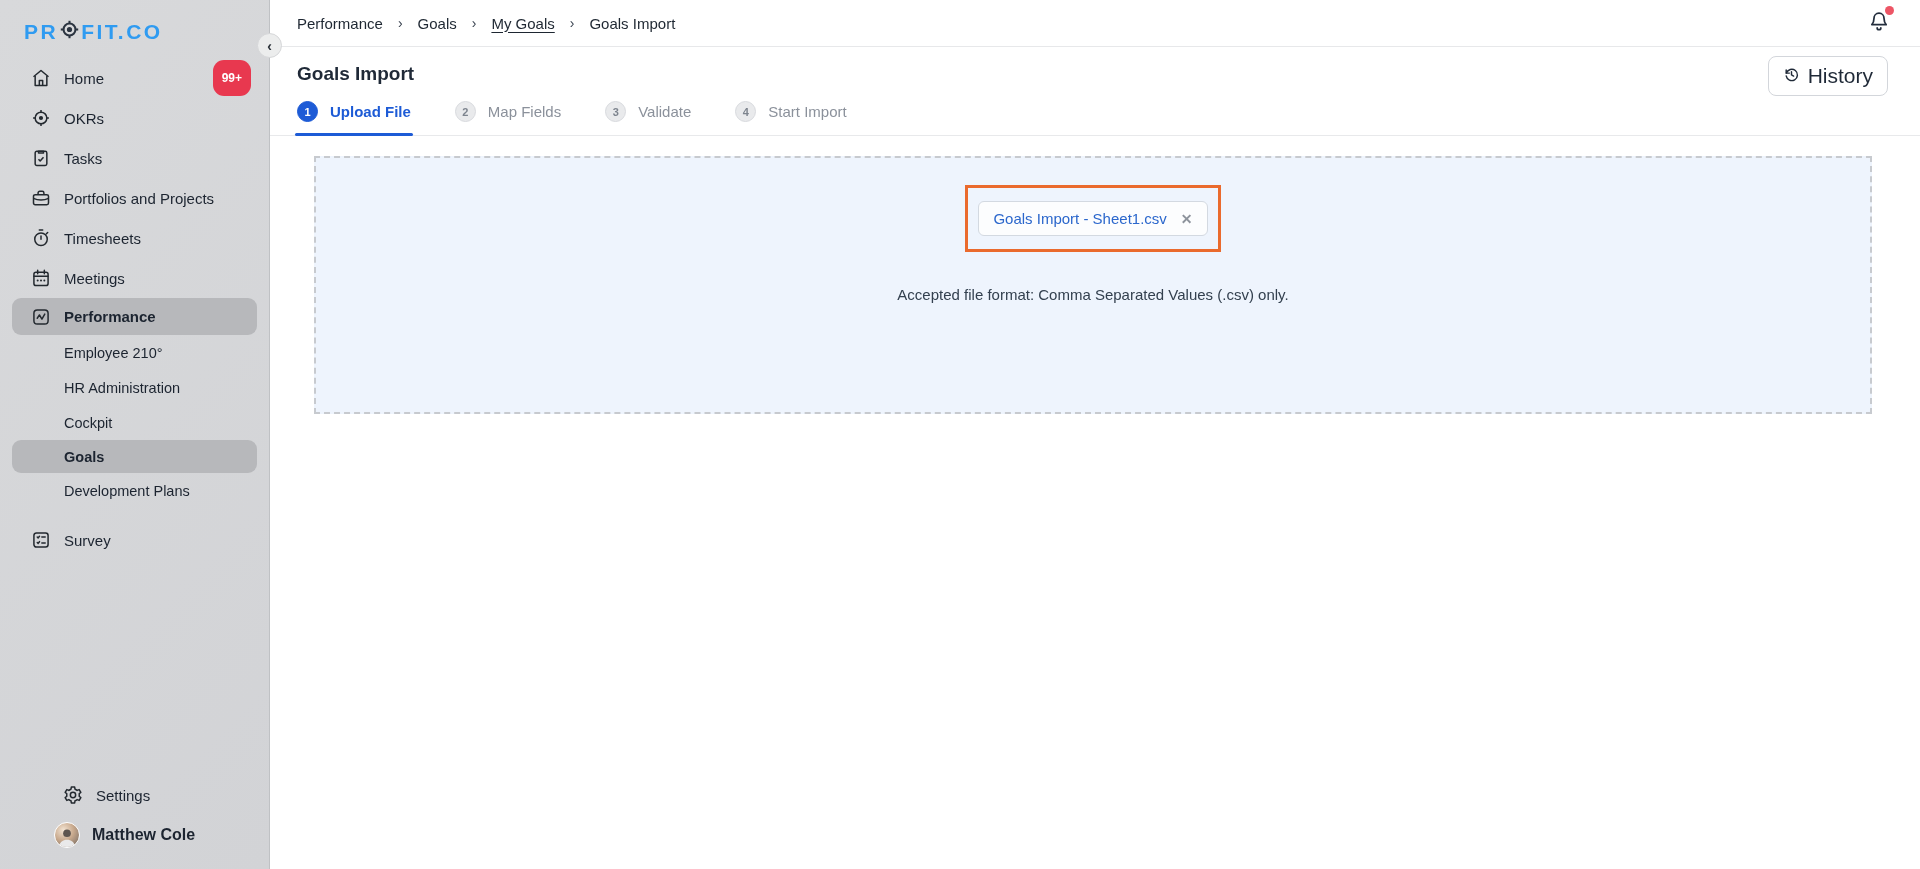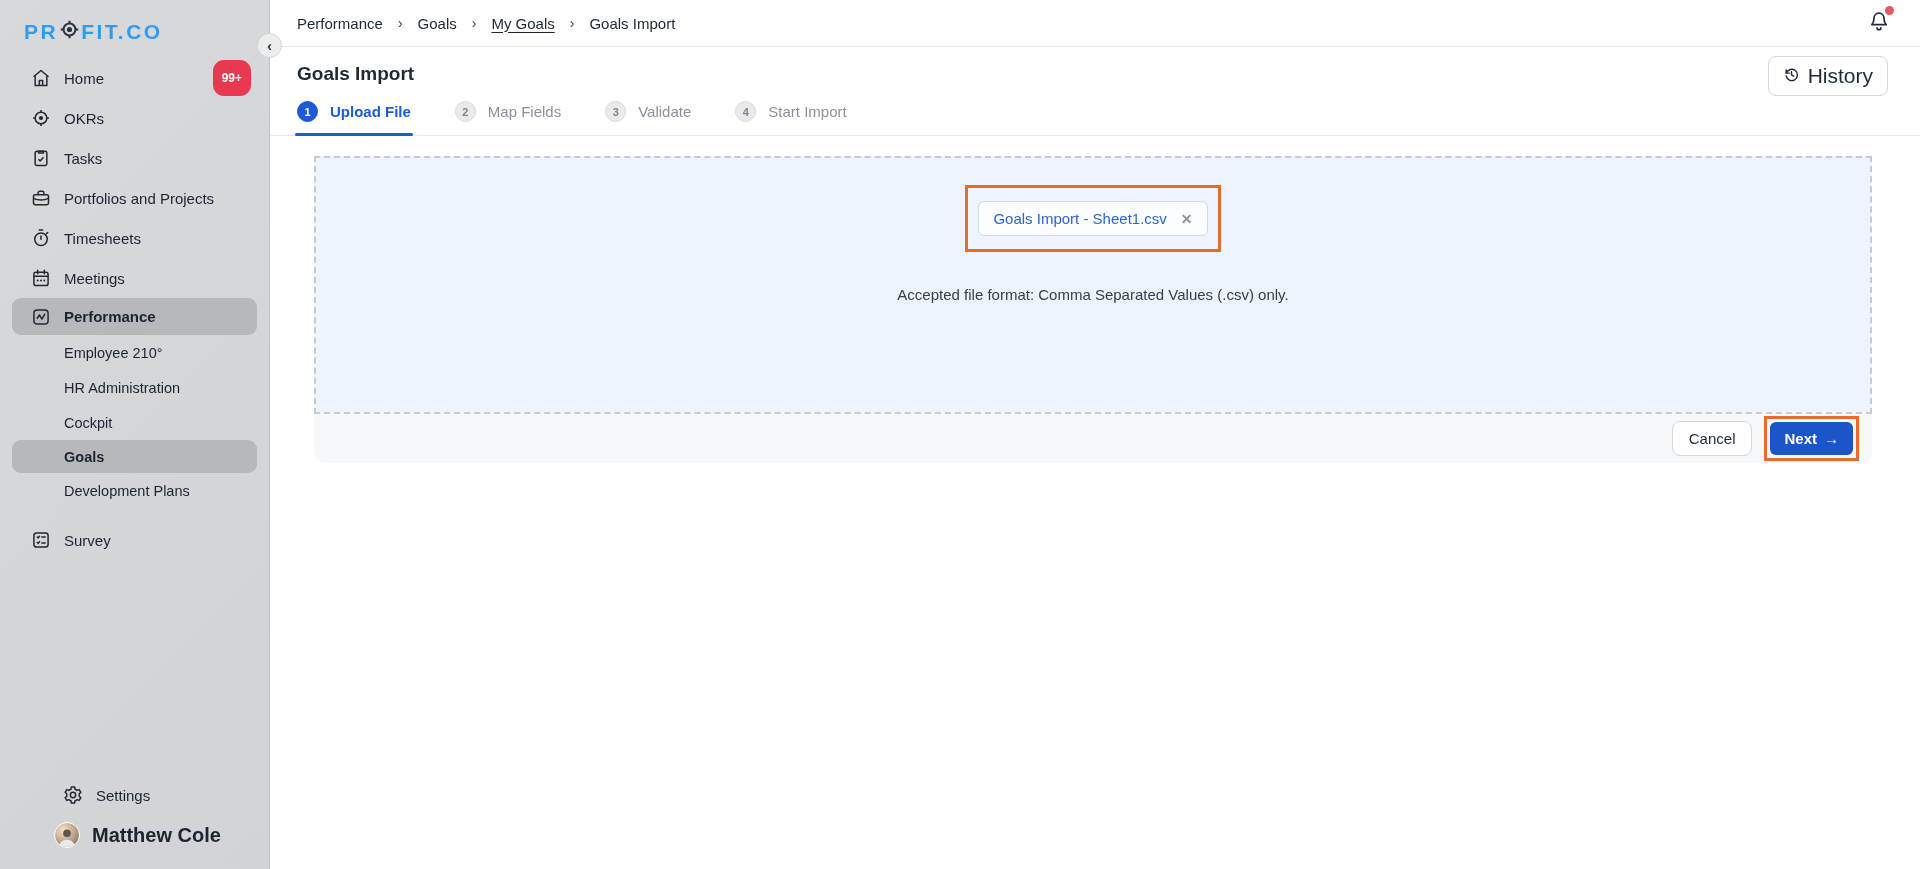--- a/index.html
+++ b/index.html
@@ -20,21 +20,21 @@
   .nav-item .icon { width:21px; height:21px; margin-right:13px; display:flex; align-items:center; justify-content:center; color:#23292f; }
   .nav-item.active { background:#b7b8bb; border-radius:9px; margin:0 12px; padding:0 6px 0 18px; height:37px; font-weight:600; }
   .nav-sub { display:flex; align-items:center; height:35px; padding-left:64px;
     color:#1c2430; font-size:14.5px; font-weight:500; cursor:pointer; }
   .nav-sub.active { background:#b7b8bb; border-radius:9px; margin:0 12px; padding-left:52px; height:33px; font-weight:600; }
   .badge { margin-left:auto; background:#e8384f; color:#fff; font-size:12px; font-weight:700;
     border-radius:11px; padding:12px 9px; line-height:1; }
   .spacer { height:12px; }
   .sidebar-bottom { position:absolute; left:0; bottom:14px; width:100%;padding-left:32px; }
   .user-row { display:flex; align-items:center; height:40px; padding:0 18px 0 22px;
-    color:#1c2430; font-size:20px; font-weight:600; cursor:pointer; }
+    color:#1c2430; font-size:16px; font-weight:600; cursor:pointer; }
   .avatar { width:26px; height:26px; border-radius:50%; margin-right:12px;
     background:radial-gradient(circle at 35% 30%, #f3e4d3 0%, #c8a98d 45%, #6c625c 100%);
     display:flex; align-items:flex-end; justify-content:center; overflow:hidden; border:1px solid #ffffff; }
   .avatar svg { display:block; }
   .collapse-btn { position:absolute; right:-13px; top:33px; width:25px; height:25px; border-radius:50%;
     background:#eceded; border:1px solid #d6d7d9; color:#2a3138; font-size:14px; font-weight:700;
     display:flex; align-items:center; justify-content:center; cursor:pointer; z-index:9; }
 
   
   .topbar { position:absolute; left:270px; top:0; width:1650px; height:47px; background:#fff;
@@ -301,23 +301,14 @@
         <div class="file-chip">
           <span class="fname">Goals Import - Sheet1.csv</span>
           <span class="remove">✕</span>
         </div>
       </div>
 
 
       <div class="accepted">Accepted file format: Comma Separated Values (.csv) only.</div>
     </div>
 
-    <div class="panel-footer">
-      <button class="btn-cancel">Cancel</button>
-      <div class="annot next-annot">
-        <button class="btn-next">
-          <span>Next</span>
-          <span>→</span>
-        </button>
-      </div>
-    </div>
   </div>
 </div>
 
 </body></html>

